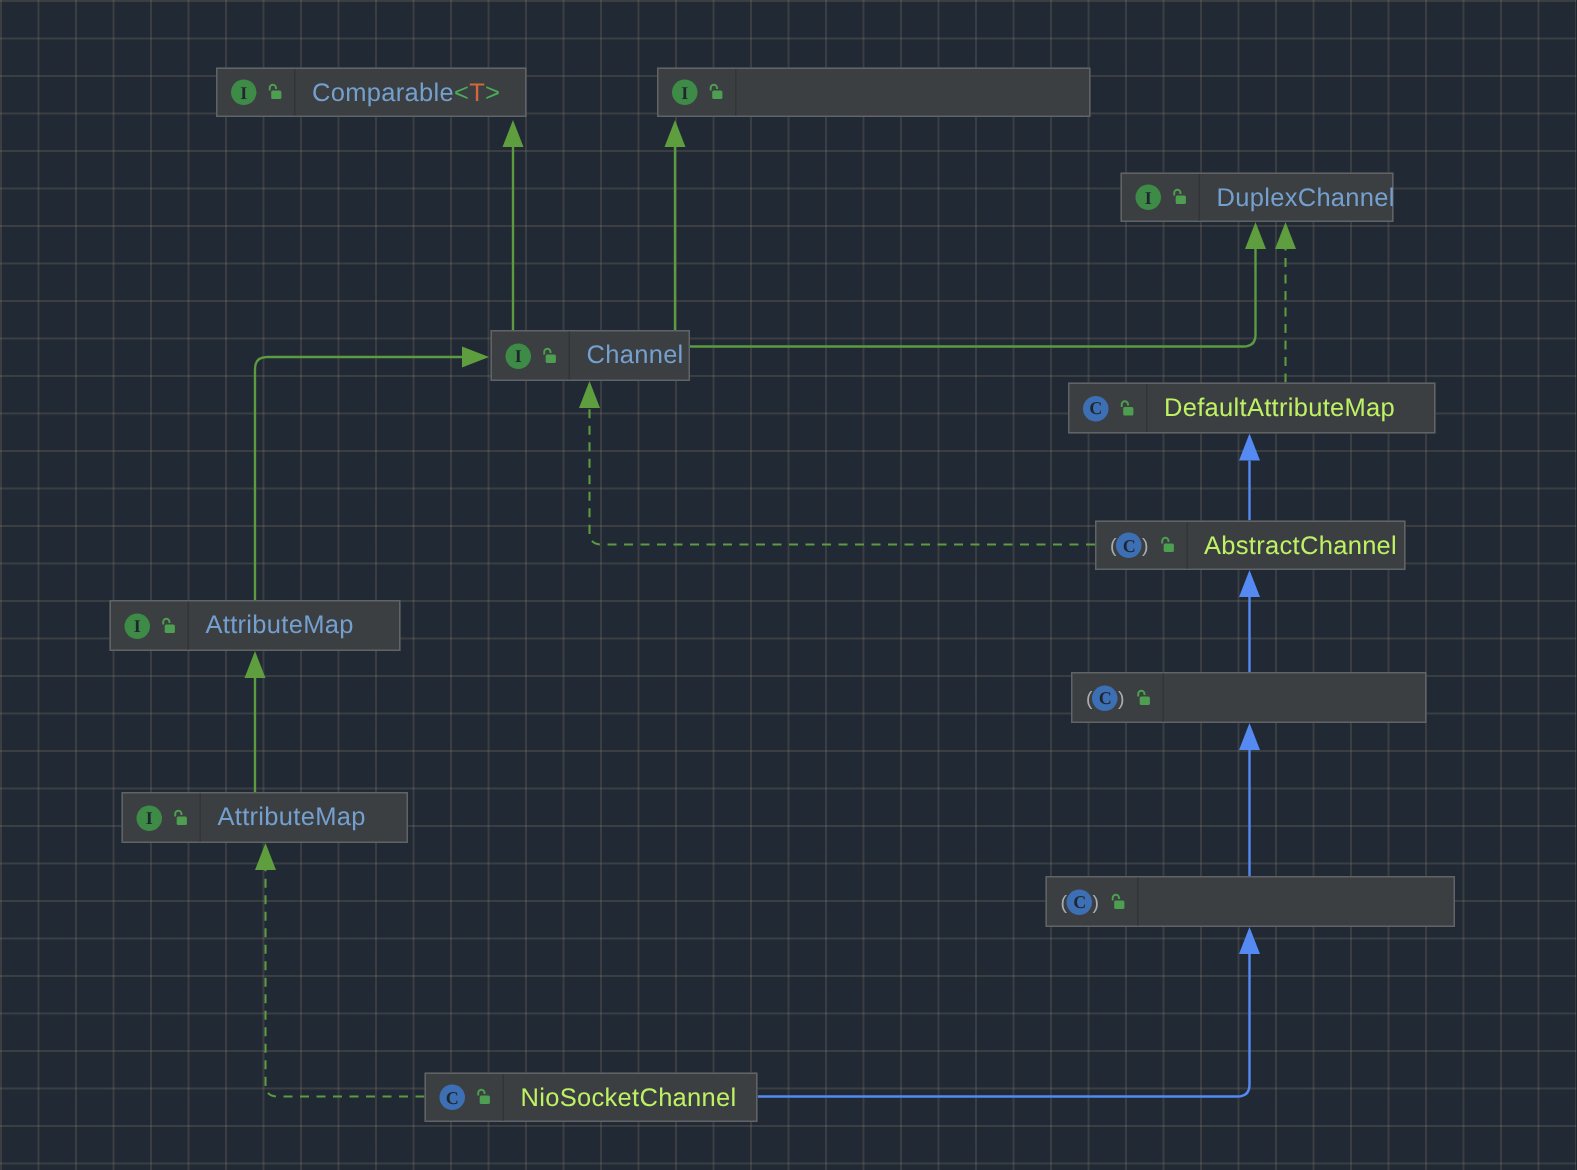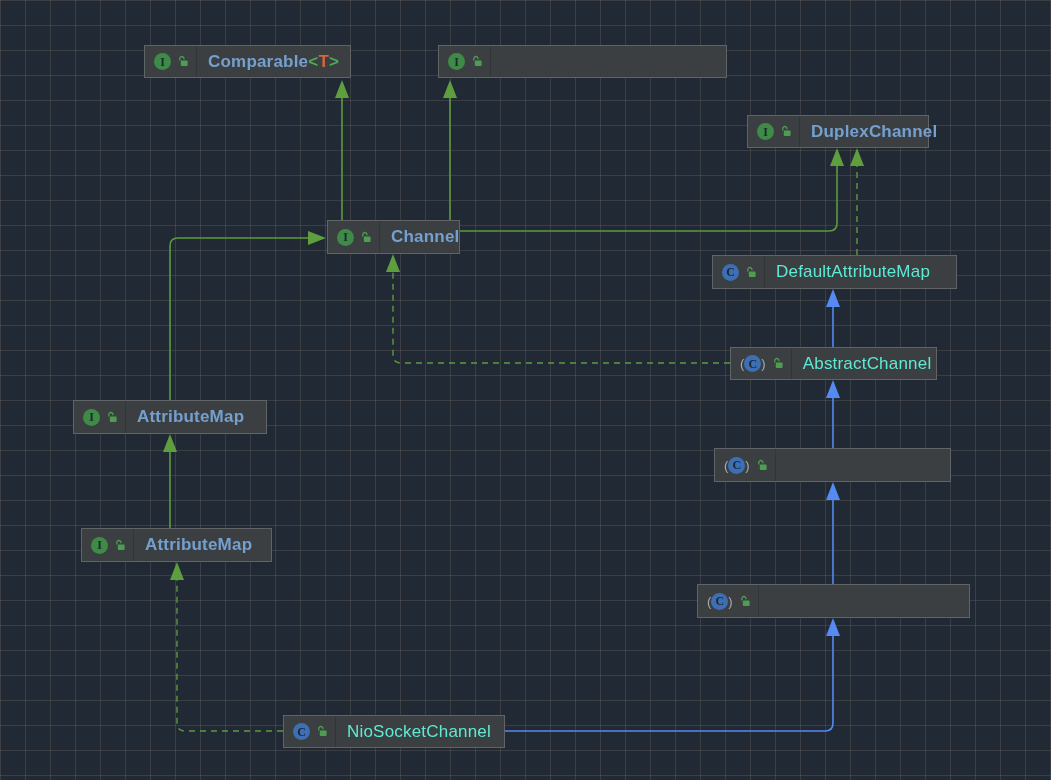--- a/index.html
+++ b/index.html
@@ -36,22 +36,22 @@
     font-size:12px;line-height:1;color:#1f262e;flex:0 0 auto;
   }
   .circ.iface{background:#3d8b47;}
   .circ.cls{background:#3d6fb5;}
   .abswrap{display:inline-flex;align-items:center;flex:0 0 auto;}
   .paren{color:#a7adb3;font-size:13px;font-family:"Liberation Sans",sans-serif;line-height:1;}
   .lock{flex:0 0 auto;margin-left:2px;}
   .label{
     padding:0 12px 0 11px;font-size:17px;letter-spacing:0.2px;white-space:nowrap;
   }
-  .label.iface-t{color:#74a0d0;font-weight:bold;}
-  .label.cls-t{color:#5eead4;}
+  .label.iface-t{color:#74a0d0;}
+  .label.cls-t{color:#bef264;}
   .gbr{color:#4cab58;}
   .gpar{color:#d0683b;}
 </style>
 </head>
 <body>
 
 <div class="canvas">
 
   <svg class="edges" width="1051" height="780" viewBox="0 0 1051 780">
 

